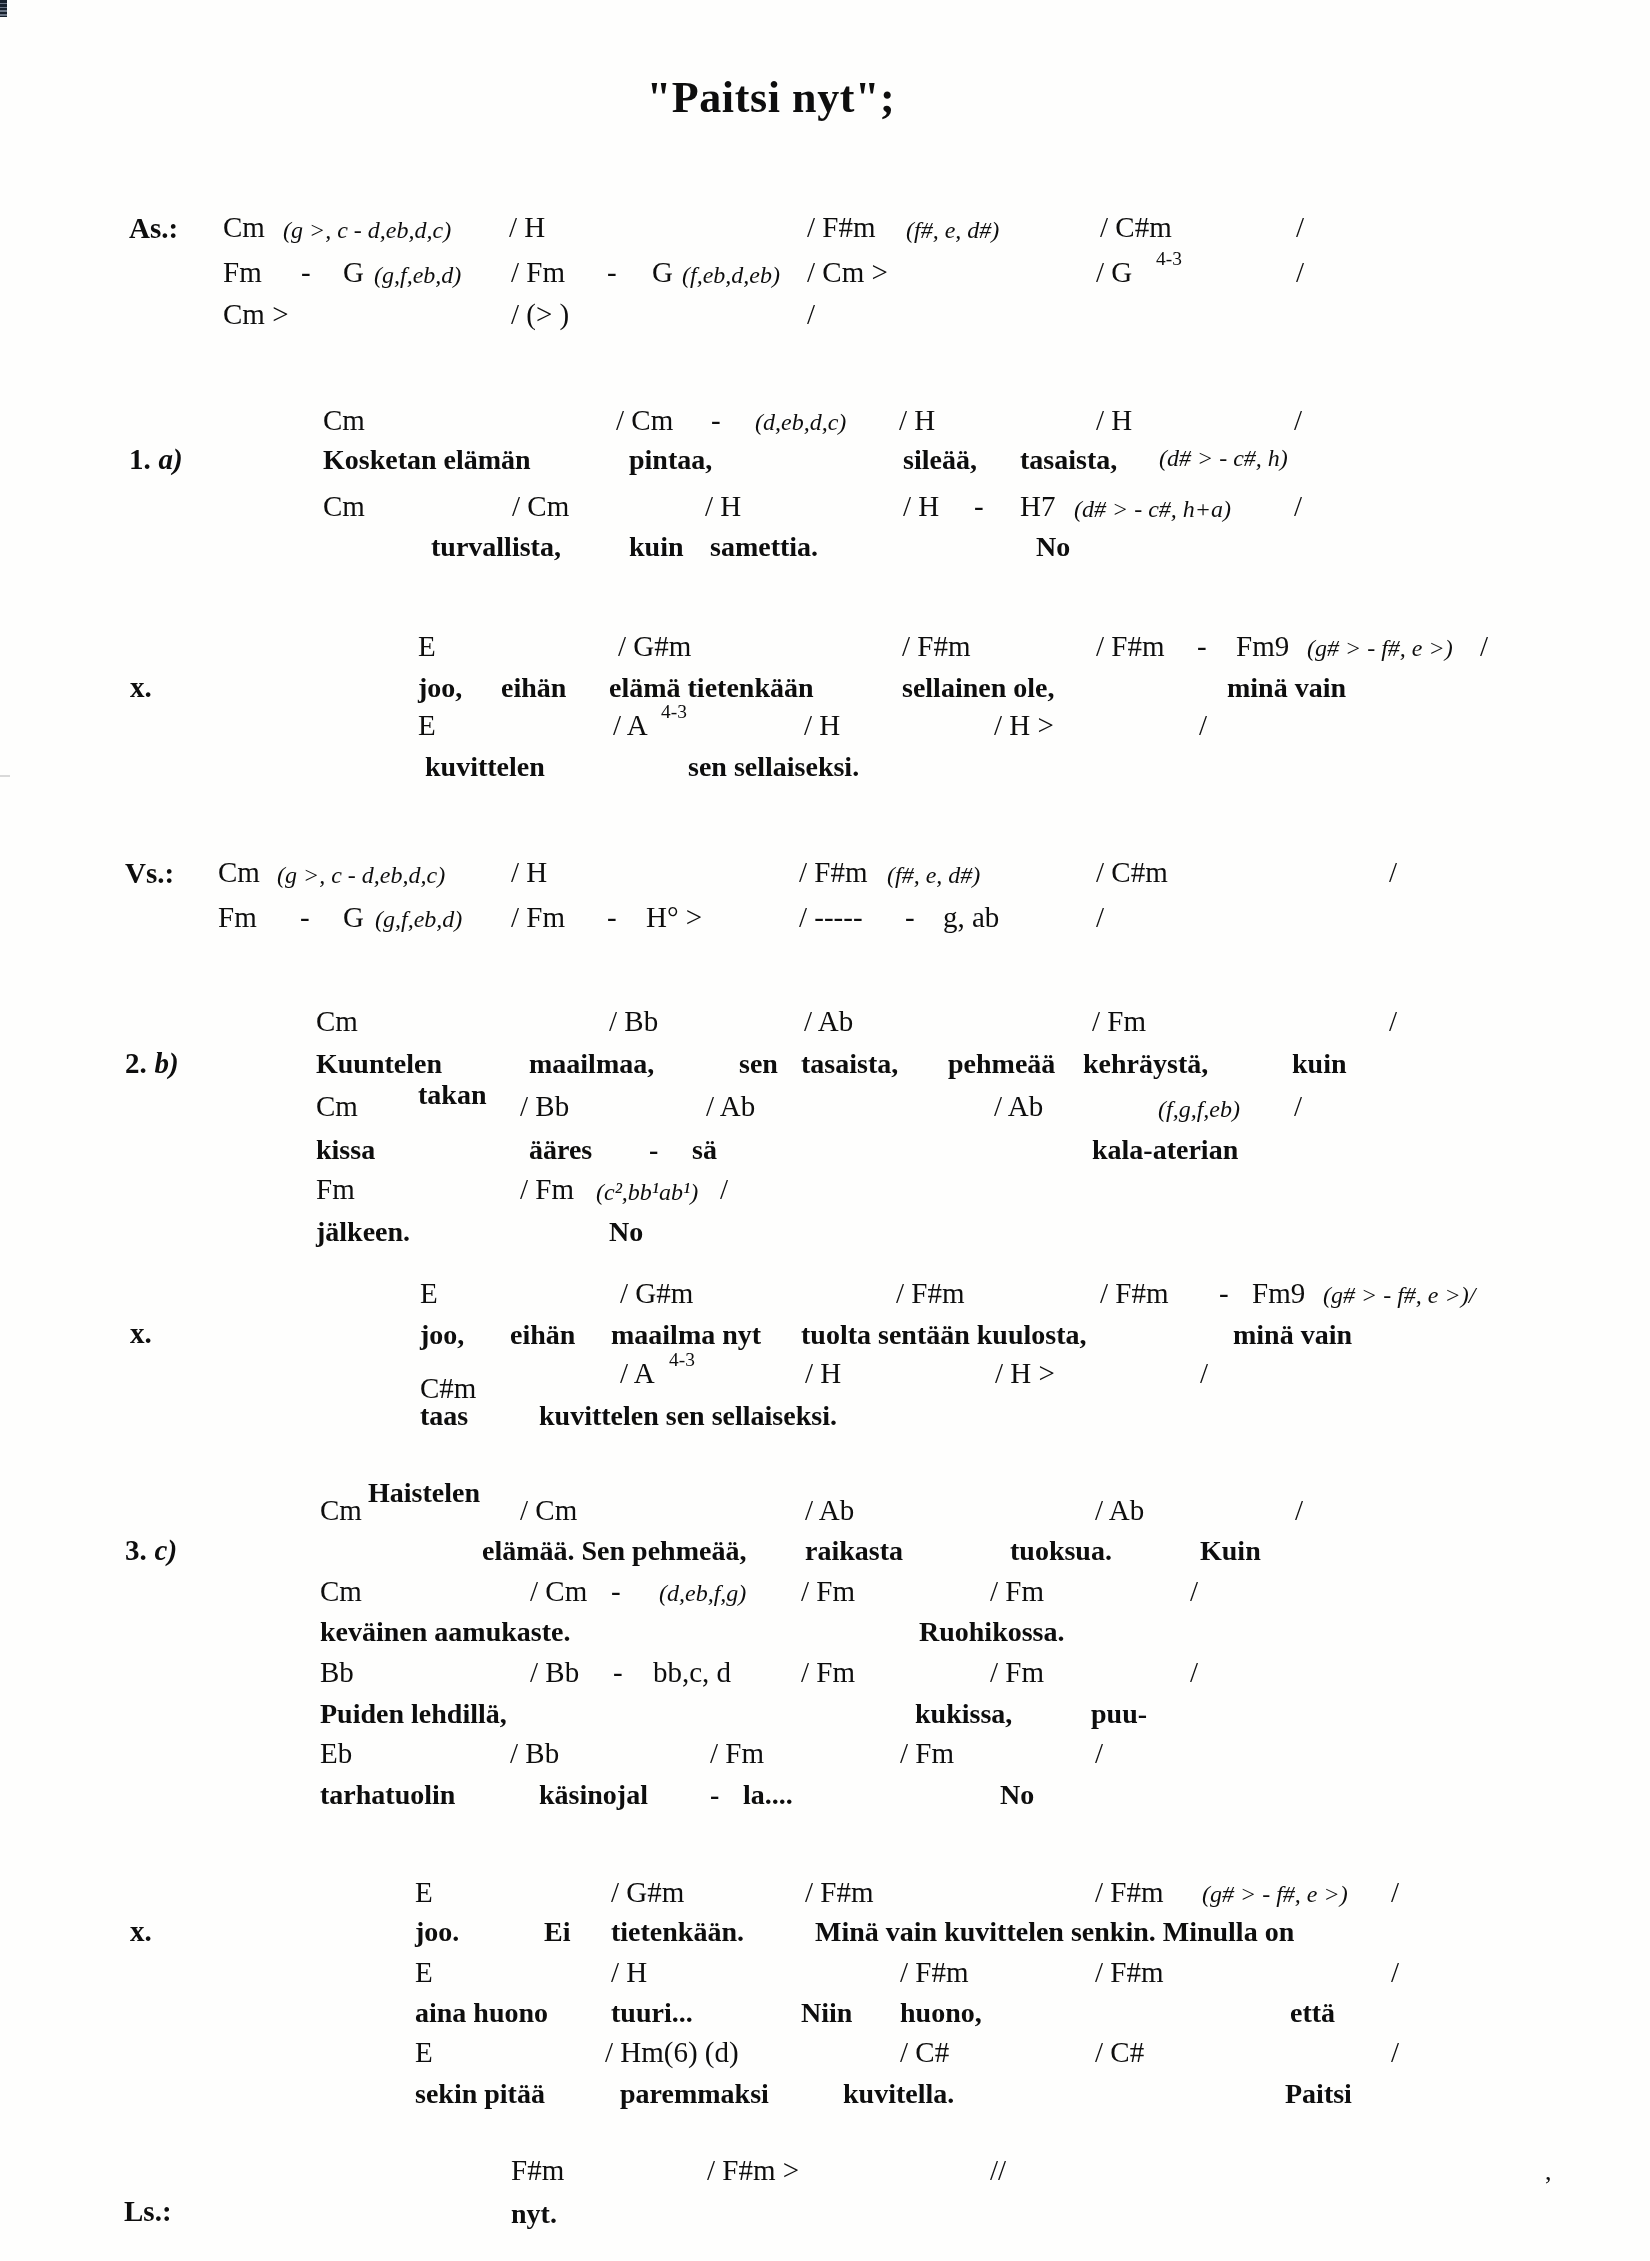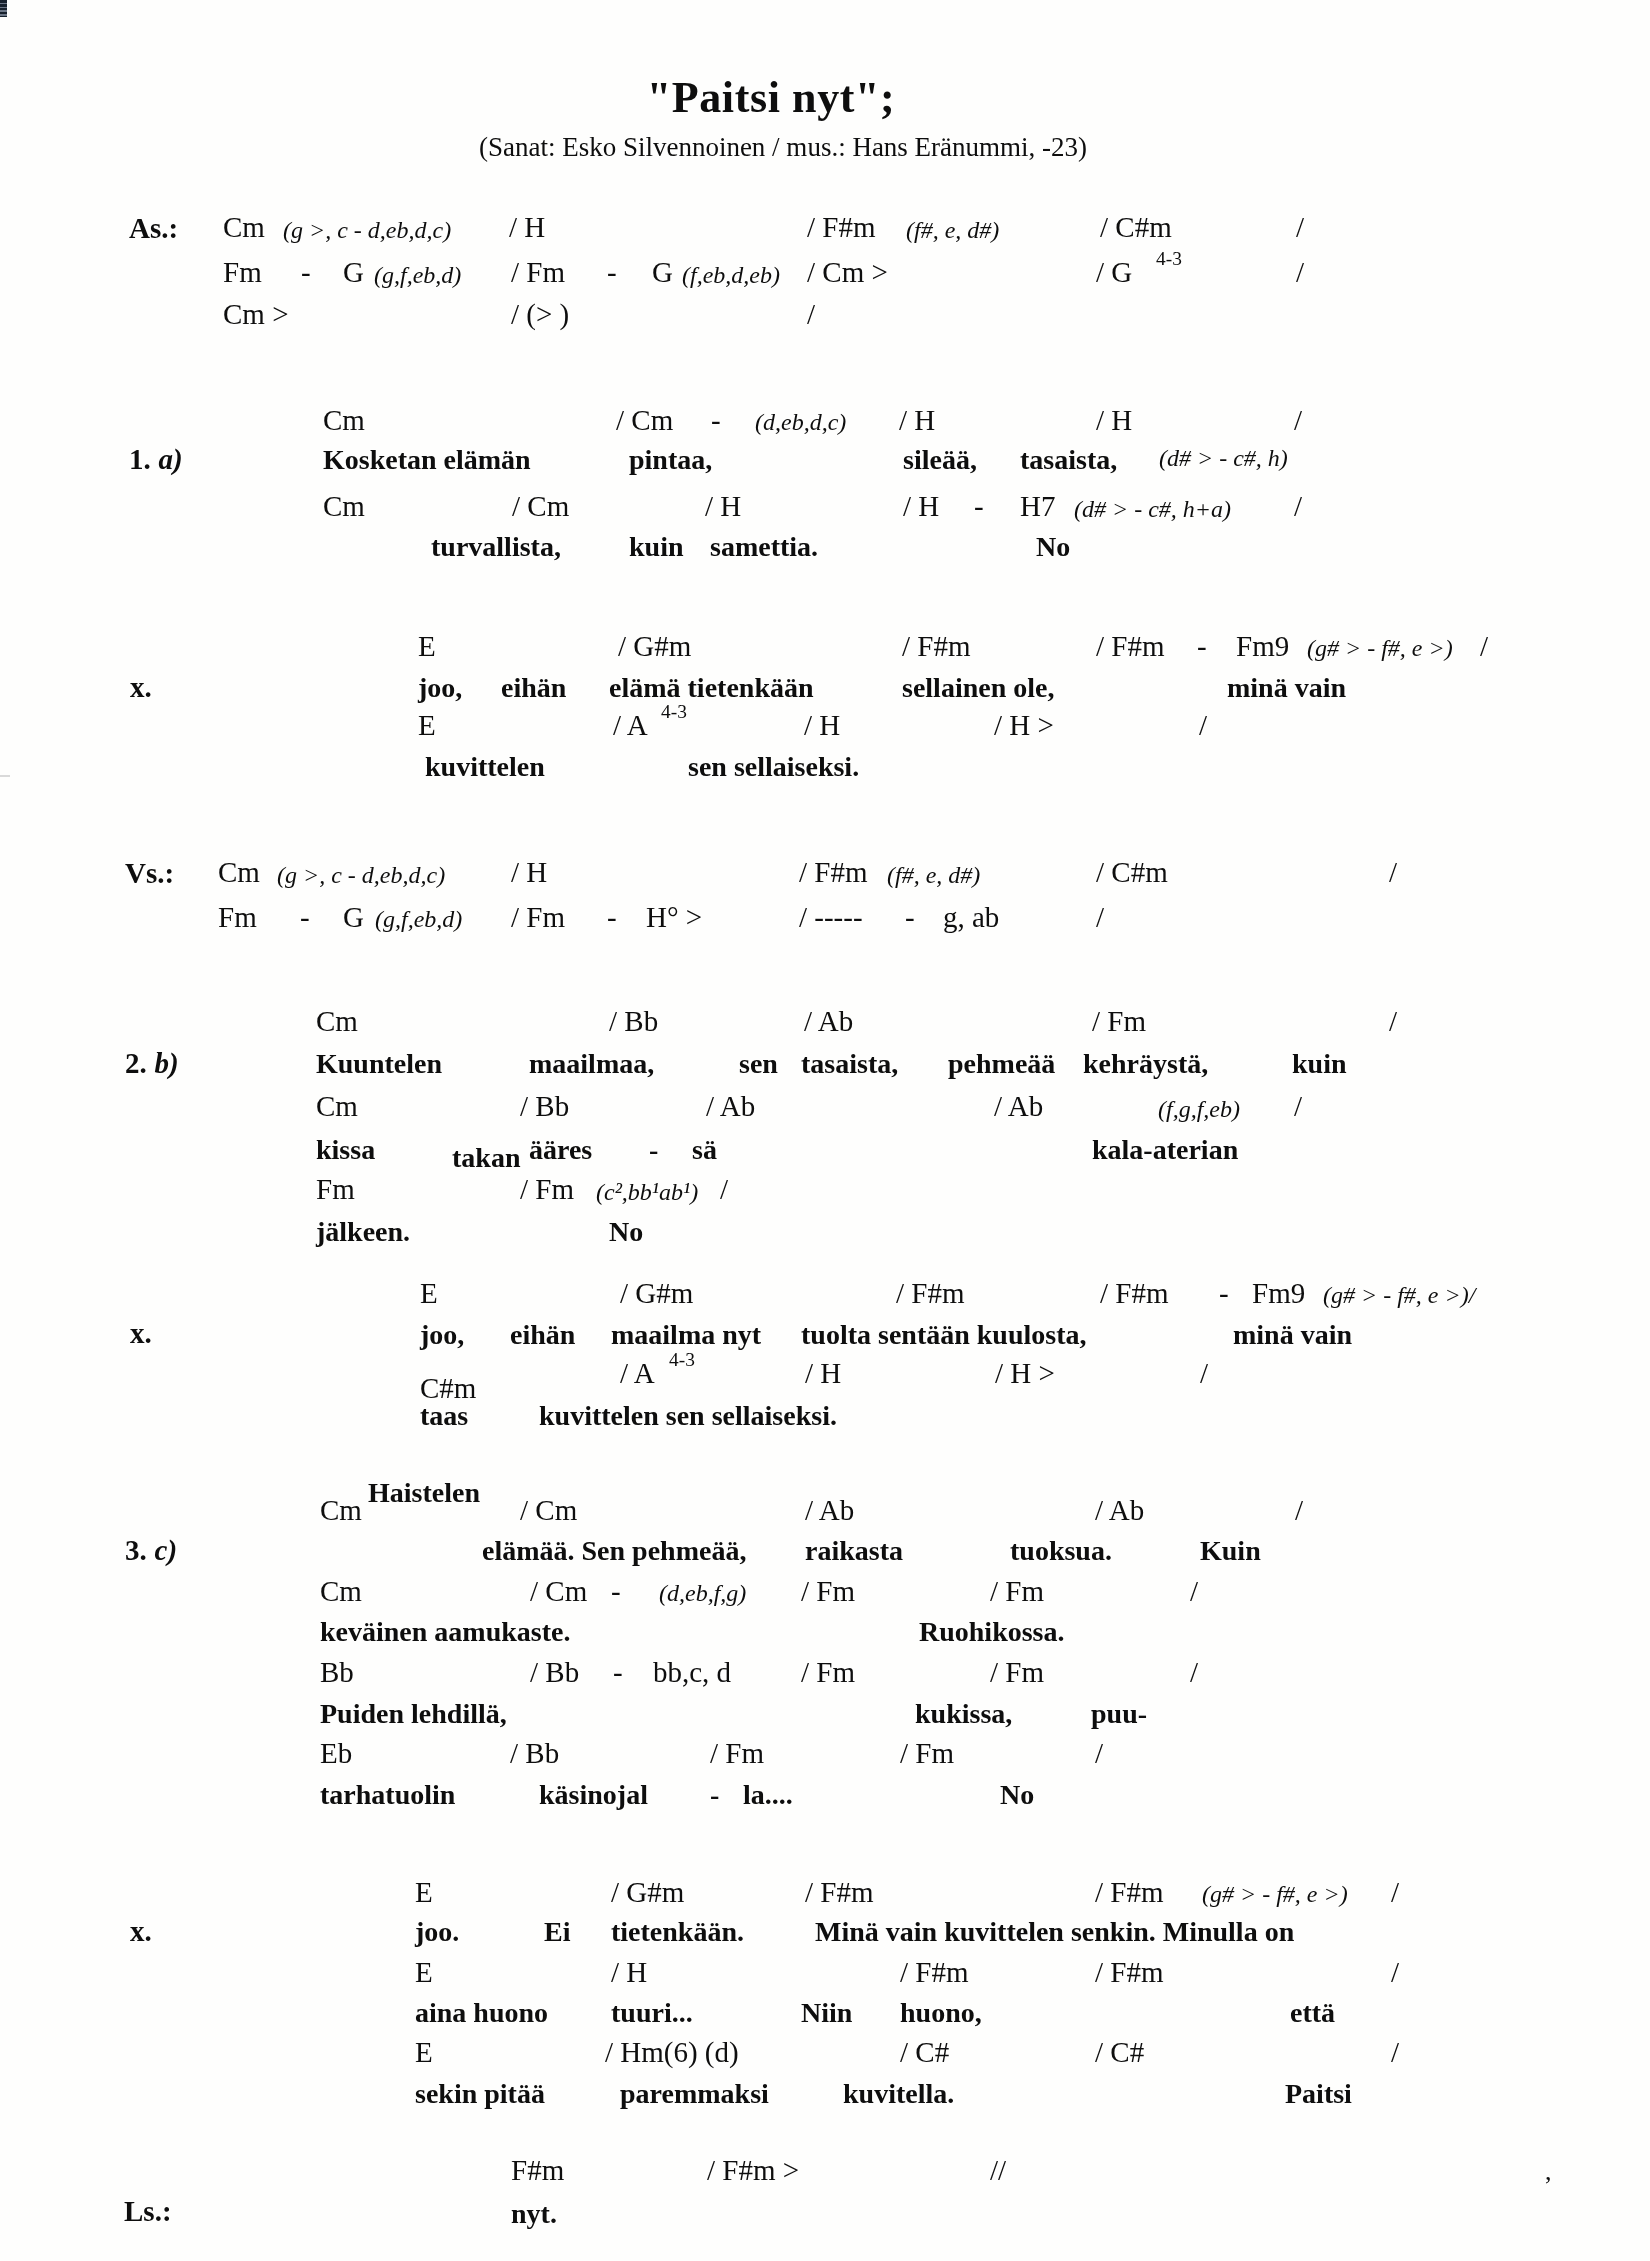--- a/index.html
+++ b/index.html
@@ -63,21 +63,20 @@
     line-height: 1;
   }
 </style>
 </head>
 <body>
 
 <div class="page">
   <div class="corner-mark"></div>
   <div class="edge-smudge"></div>
   <div class="doc-title">"Paitsi nyt";</div>
-  <div class="doc-subtitle">(Sanat: Esko Silvennoinen / mus.: Hans Eränummi, -23)</div>
   <div class="stray-mark" style="left: 1545px; top: 2159px;">,</div>
 
 <div class="sec-label" style="left: 129px; top: 214px;"><span>As.:</span></div>
     <span class="tk tk-c" style="left: 223px; top: 213px;">Cm</span>
     <span class="tk tk-n" style="left: 283px; top: 218px;">(g &gt;, c - d,eb,d,c)</span>
     <span class="tk tk-c" style="left: 509px; top: 213px;">/ H</span>
     <span class="tk tk-c" style="left: 807px; top: 213px;">/ F#m</span>
     <span class="tk tk-n" style="left: 906px; top: 218px;">(f#, e, d#)</span>
     <span class="tk tk-c" style="left: 1100px; top: 213px;">/ C#m</span>
     <span class="tk tk-c" style="left: 1296px; top: 213px;">/</span>
@@ -175,21 +174,21 @@
     <span class="tk tk-b" style="left: 948px; top: 1050px;">pehmeää</span>
     <span class="tk tk-b" style="left: 1083px; top: 1050px;">kehräystä,</span>
     <span class="tk tk-b" style="left: 1292px; top: 1050px;">kuin</span>
     <span class="tk tk-c" style="left: 316px; top: 1092px;">Cm</span>
     <span class="tk tk-c" style="left: 520px; top: 1092px;">/ Bb</span>
     <span class="tk tk-c" style="left: 706px; top: 1092px;">/ Ab</span>
     <span class="tk tk-c" style="left: 994px; top: 1092px;">/ Ab</span>
     <span class="tk tk-n" style="left: 1158px; top: 1097px;">(f,g,f,eb)</span>
     <span class="tk tk-c" style="left: 1294px; top: 1092px;">/</span>
     <span class="tk tk-b" style="left: 316px; top: 1136px;">kissa</span>
-    <span class="tk tk-b" style="left: 418px; top: 1144px; margin-left: 34px;">takan</span>
+    <span class="tk tk-b" style="left: 418px; top: 1081px;">takan</span>
     <span class="tk tk-b" style="left: 529px; top: 1136px;">ääres</span>
     <span class="tk tk-b" style="left: 649px; top: 1136px;">-</span>
     <span class="tk tk-b" style="left: 692px; top: 1136px;">sä</span>
     <span class="tk tk-b" style="left: 1092px; top: 1136px;">kala-aterian</span>
     <span class="tk tk-c" style="left: 316px; top: 1175px;">Fm</span>
     <span class="tk tk-c" style="left: 520px; top: 1175px;">/ Fm</span>
     <span class="tk tk-n" style="left: 596px; top: 1180px;">(c²,bb¹ab¹)</span>
     <span class="tk tk-c" style="left: 720px; top: 1175px;">/</span>
     <span class="tk tk-b" style="left: 316px; top: 1218px;">jälkeen.</span>
     <span class="tk tk-b" style="left: 609px; top: 1218px;">No</span>

